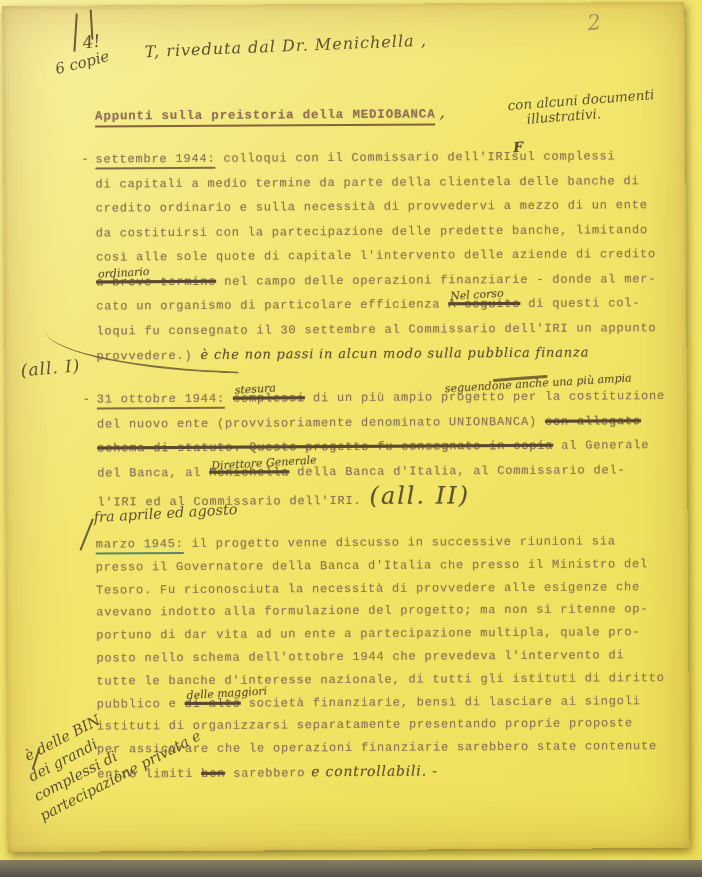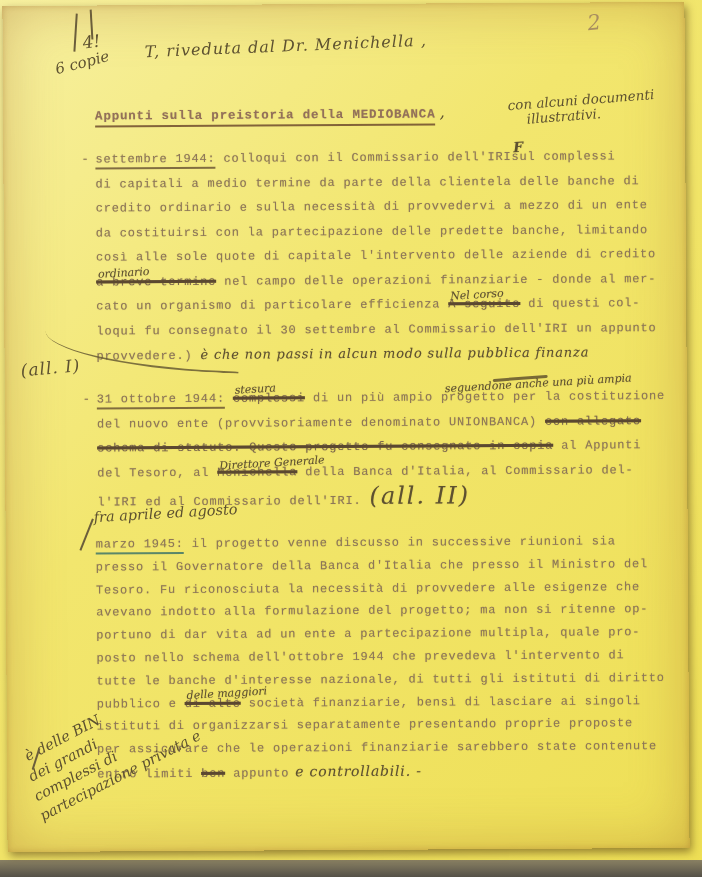--- a/index.html
+++ b/index.html
@@ -66,42 +66,42 @@
     <div class="line" style="padding-left:14px;">loqui fu consegnato il 30 settembre al Commissario dell'IRI un appunto</div>
     <div class="line" style="padding-left:14px;"><span>provvedere.)</span>&nbsp;<span class="hand" style="font-size:13px;">è che non passi in alcun modo sulla pubblica finanza</span></div>
   </div>
 
   <div class="arc" style="left:40px;top:330px;width:195px;height:32px;transform:rotate(3deg);"></div>
   <div class="abs hand hand-big" style="left:16px;top:352px;transform:rotate(-5deg);">(all. I)</div>
 
   <div class="para tw" style="left:78px;top:382px;">
     <div class="line"><span class="bullet">-</span><span class="u">31 ottobre 1944:</span> <span class="strike ha"><span>complessi</span><span class="ha-txt">stesura</span></span><span> di un più ampio progetto</span><span class="ha"><span class="ha-txt" style="left:-60px;top:-18px;">seguendone anche una più ampia</span></span><span> per la costituzione</span></div>
     <div class="line" style="padding-left:14px;"><span>del nuovo ente (provvisoriamente denominato UNIONBANCA) </span><span class="strike">con allegato</span></div>
-    <div class="line" style="padding-left:14px;"><span class="strike">schema di statuto. Questo progetto fu consegnato in copia</span><span> al Appunti</span></div>
-    <div class="line" style="padding-left:14px;"><span>del Tesoro, al </span><span class="strike ha"><span>Menichella</span><span class="ha-txt">Direttore Generale</span></span><span> della Banca d'Italia, al Commissario del-</span></div>
+    <div class="line" style="padding-left:14px;"><span class="strike">schema di statuto. Questo progetto fu consegnato in copia</span><span> al Generale</span></div>
+    <div class="line" style="padding-left:14px;"><span>del Banca, al </span><span class="strike ha"><span>Menichella</span><span class="ha-txt">Direttore Generale</span></span><span> della Banca d'Italia, al Commissario del-</span></div>
     <div class="line" style="padding-left:14px;"><span>l'IRI ed al Commissario dell'IRI. </span><span class="hand" style="font-size:24px;letter-spacing:2px;">(all. II)</span></div>
   </div>
 
   <div class="scribble" style="left:488px;top:374px;width:55px;transform:rotate(-4deg);"></div>
 
   <div class="abs hand" style="left:88px;top:500px;font-size:14.5px;transform:rotate(-3deg);">fra aprile ed agosto</div>
   <div class="stroke" style="left:80px;top:512px;width:2px;height:34px;transform:rotate(22deg);"></div>
 
   <div class="para tw p3" style="left:90px;top:528px;">
     <div class="line"><span class="u u-teal">marzo 1945:</span><span> il progetto venne discusso in successive riunioni sia</span></div>
     <div class="line">presso il Governatore della Banca d'Italia che presso il Ministro del</div>
     <div class="line">Tesoro. Fu riconosciuta la necessità di provvedere alle esigenze che</div>
     <div class="line">avevano indotto alla formulazione del progetto; ma non si ritenne op-</div>
     <div class="line">portuno di dar vita ad un ente a partecipazione multipla, quale pro-</div>
     <div class="line">posto nello schema dell'ottobre 1944 che prevedeva l'intervento di</div>
     <div class="line">tutte le banche d'interesse nazionale, di tutti gli istituti di diritto</div>
     <div class="line"><span>pubblico e </span><span class="strike ha"><span>di alte</span><span class="ha-txt">delle maggiori</span></span><span> società finanziarie, bensì di lasciare ai singoli</span></div>
     <div class="line">istituti di organizzarsi separatamente presentando proprie proposte</div>
     <div class="line">per assicurare che le operazioni finanziarie sarebbero state contenute</div>
-    <div class="line"><span>entro limiti </span><span class="strike">ben</span><span> appunto</span><span class="hand" style="font-size:14px;margin-left:6px;text-align:center;">e controllabili. -</span></div>
+    <div class="line"><span>entro limiti </span><span class="strike">ben</span><span> sarebbero</span><span class="hand" style="font-size:14px;margin-left:6px;text-align:center;">e controllabili. -</span></div>
   </div>
 
   <div class="abs hand" style="left:14px;top:742px;font-size:14.5px;line-height:20px;transform:rotate(-27deg);transform-origin:0 0;">
     <div>è delle BIN</div>
     <div style="margin-left:-6px;">dei grandi</div>
     <div style="margin-left:-10px;">complessi di</div>
     <div style="margin-left:-14px;">partecipazione privata e</div>
   </div>
   <div class="stroke" style="left:28px;top:742px;width:2px;height:22px;transform:rotate(18deg);"></div>
 

